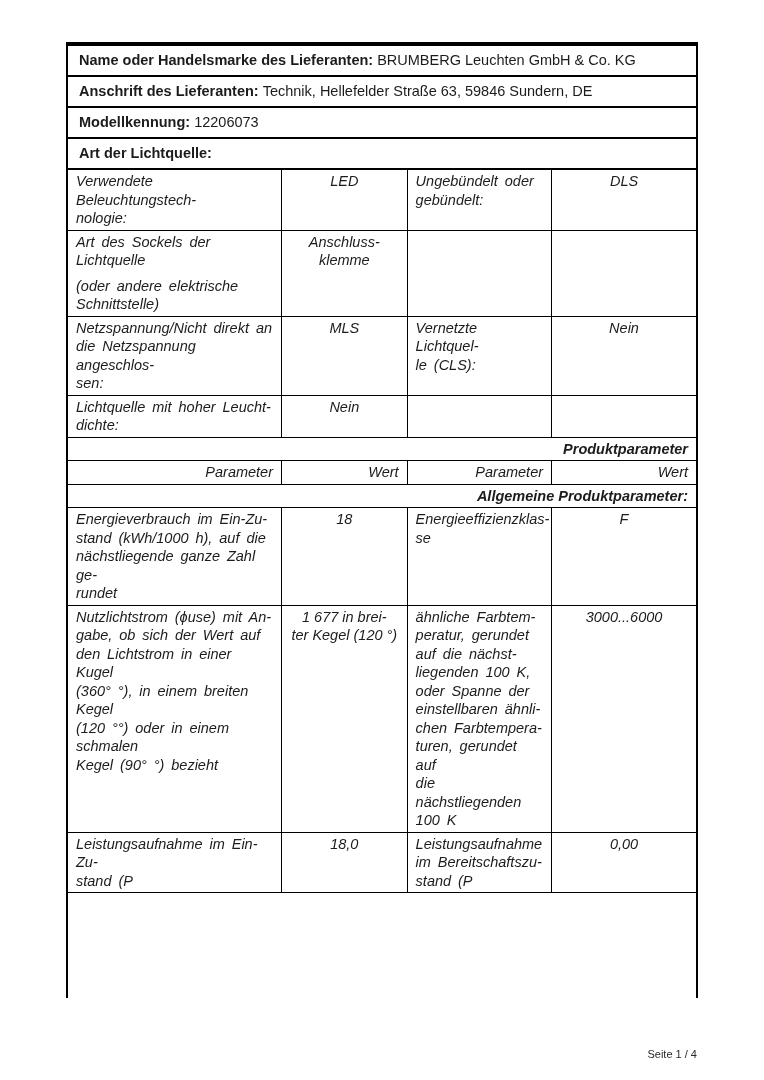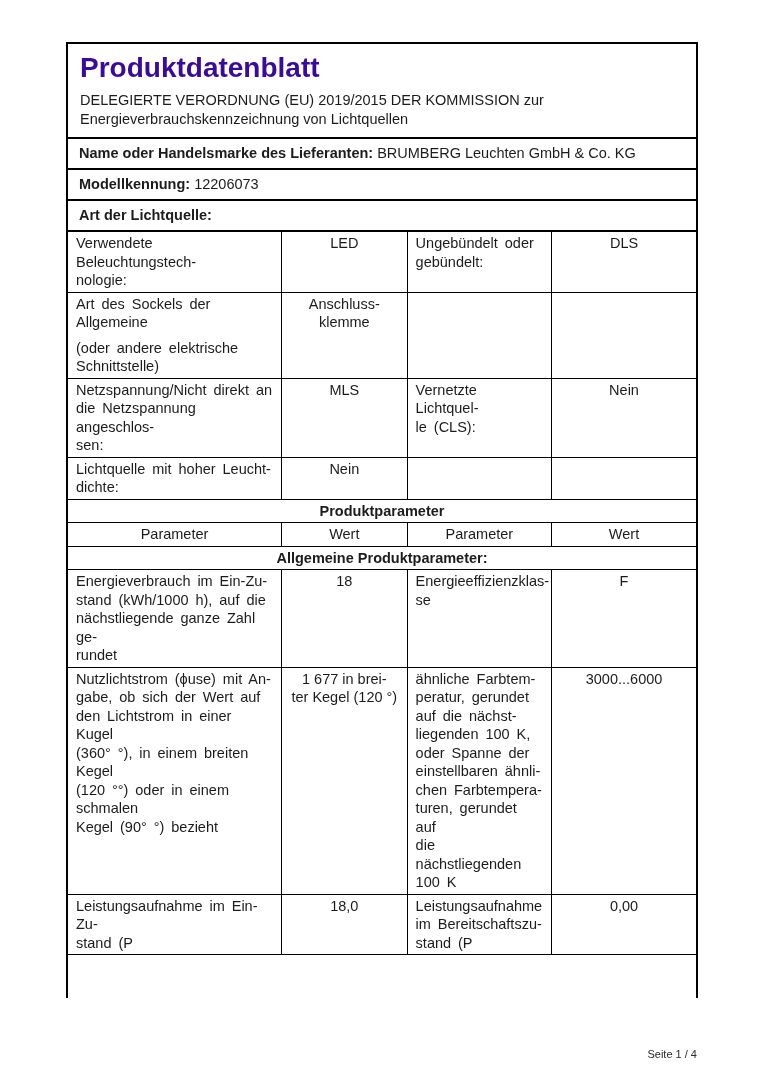--- a/index.html
+++ b/index.html
@@ -50,54 +50,53 @@
     table-layout: fixed;
   }
   table.params td {
     border: 1.5px solid #000;
     vertical-align: top;
     font-size: 14.5px;
     line-height: 18.5px;
     padding: 2px 8px;
     white-space: pre-line;
     overflow: hidden;
+    font-style: italic;
   }
   table.params td:first-child { border-left: none; }
   table.params td:last-child { border-right: none; }
   td.align-center { text-align: center; }
-  td.align-left { text-align: center; }
+  td.align-left { text-align: right; }
   td.align-justify { text-align: left; word-spacing: 0.2em; }
   td.section-cell {
-    text-align: center;
+    text-align: right;
     font-weight: bold;
     border-left: none !important;
     border-right: none !important;
     padding: 2px 8px;
   }
   .para-gap { display: block; height: 7px; }
   .page-footer {
     position: absolute;
     top: 1048px;
     right: 67px;
     font-size: 11px;
     color: #2a2a2a;
   }
 </style>
 </head>
 <body>
 
 <div class="doc-box">
-  <div class="title-block">
-    <div class="doc-title">Produktdatenblatt</div>
-    <div class="doc-subtitle">DELEGIERTE VERORDNUNG (EU) 2019/2015 DER KOMMISSION zur
-Energieverbrauchskennzeichnung von Lichtquellen</div>
-  </div>
 
   <div class="info-row">
     <span class="info-label">Name oder Handelsmarke des Lieferanten:</span><span class="info-value">BRUMBERG Leuchten GmbH &amp; Co. KG</span>
+  </div>
+  <div class="info-row">
+    <span class="info-label">Anschrift des Lieferanten:</span><span class="info-value">Technik, Hellefelder Straße 63, 59846 Sundern, DE</span>
   </div>
   <div class="info-row">
     <span class="info-label">Modellkennung:</span><span class="info-value">12206073</span>
   </div>
   <div class="info-row">
     <span class="info-label">Art der Lichtquelle:</span><span class="info-value"></span>
   </div>
 
   <table class="params">
     <colgroup>
@@ -109,21 +108,21 @@
     <tbody>
         <tr>
           <td class="align-justify">Verwendete Beleuchtungstech-
 nologie:</td>
           <td class="align-center">LED</td>
           <td class="align-justify">Ungebündelt oder
 gebündelt:</td>
           <td class="align-center">DLS</td>
         </tr>
         <tr>
-          <td class="align-justify"><span>Art des Sockels der Allgemeine</span><span class="para-gap"></span><span>(oder andere elektrische
+          <td class="align-justify"><span>Art des Sockels der Lichtquelle</span><span class="para-gap"></span><span>(oder andere elektrische
 Schnittstelle)</span></td>
           <td class="align-center">Anschluss-
 klemme</td>
           <td class="align-justify"></td>
           <td class="align-center"></td>
         </tr>
         <tr>
           <td class="align-justify">Netzspannung/Nicht direkt an
 die Netzspannung angeschlos-
 sen:</td>

